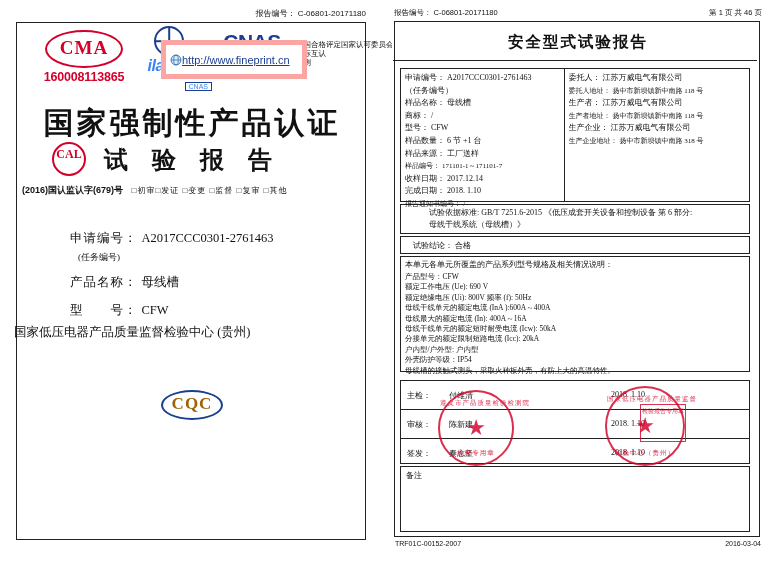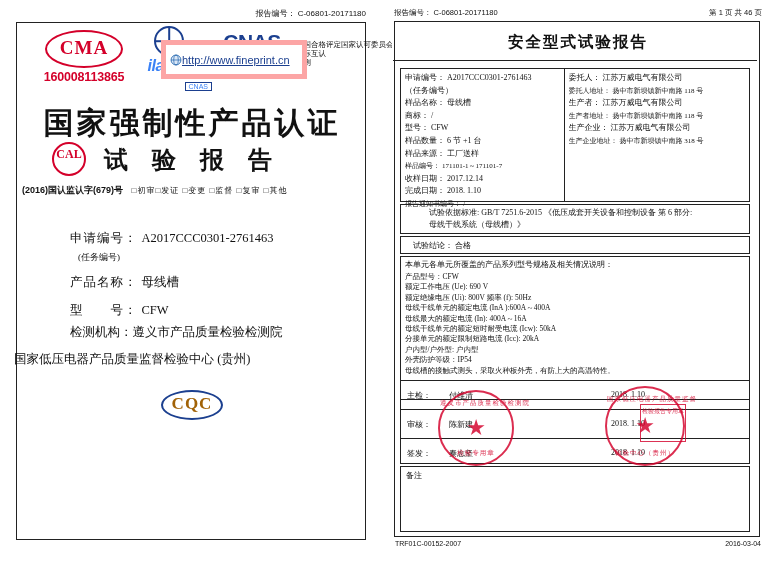--- a/index.html
+++ b/index.html
@@ -371,21 +371,21 @@
   }
   .irow .k { display: inline-block; }
   .irow .v { display: inline-block; margin-left: 2px; }
   .irow.small { font-size: 7px; }
 
   #std-box { top: 196px; height: 30px; padding: 2px 4px; }
   #std-box .line { font-size: 8px; line-height: 12px; white-space: nowrap; margin-left: 24px; }
   #concl-box { top: 228px; height: 18px; padding: 2px 12px; }
   #concl-box .line { font-size: 8px; line-height: 13px; }
 
-  #desc-box { top: 248px; height: 144px; padding: 2px 4px; }
+  #desc-box { top: 248px; height: 116px; padding: 2px 4px; }
   #desc-box .hdr { font-size: 8px; line-height: 12px; margin-bottom: 1px; }
   #desc-box .dline { font-size: 7.5px; line-height: 10.4px; white-space: nowrap; }
 
   #sign-box { top: 372px; height: 84px; }
   .sign-row {
     position: relative;
     height: 28px;
     border-bottom: 1px solid #222;
     font-size: 8px;
   }
@@ -529,21 +529,20 @@
     <div class="fld-sub">(任务编号)</div>
     <div class="fld">
       <span class="lbl">产品名称：</span><span class="val">母线槽</span>
     </div>
     <div class="fld">
       <span class="lbl">型　　号：</span><span class="val">CFW</span>
     </div>
   </div>
 
   <div class="org-block">
-    <div class="org-line1">检测机构：遵义市产品质量检验检测院</div>
     <div class="org-line2">国家低压电器产品质量监督检验中心 (贵州)</div>
   </div>
 
   <div class="cqc-wrap">
     <div class="cqc-oval">CQC</div>
   </div>
 </div>
 
 <div class="page" id="page-right">
 

